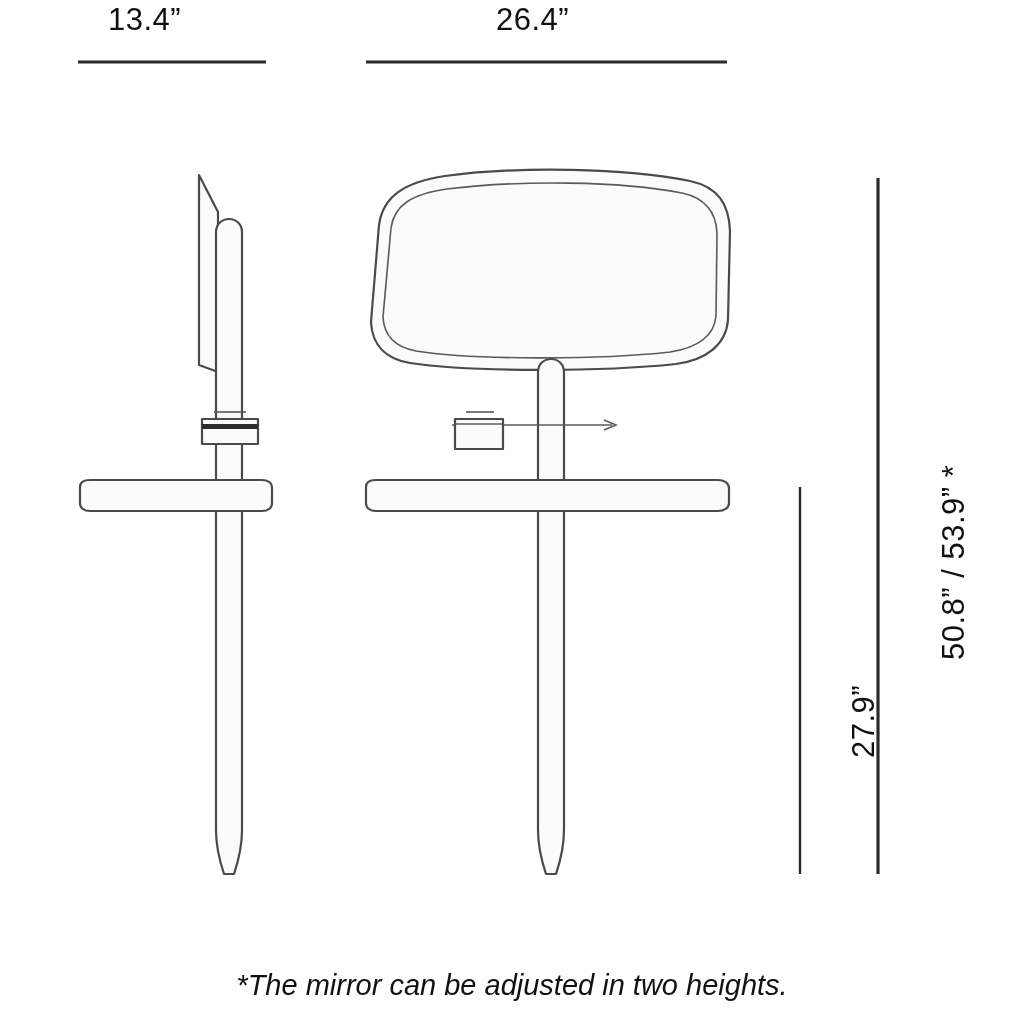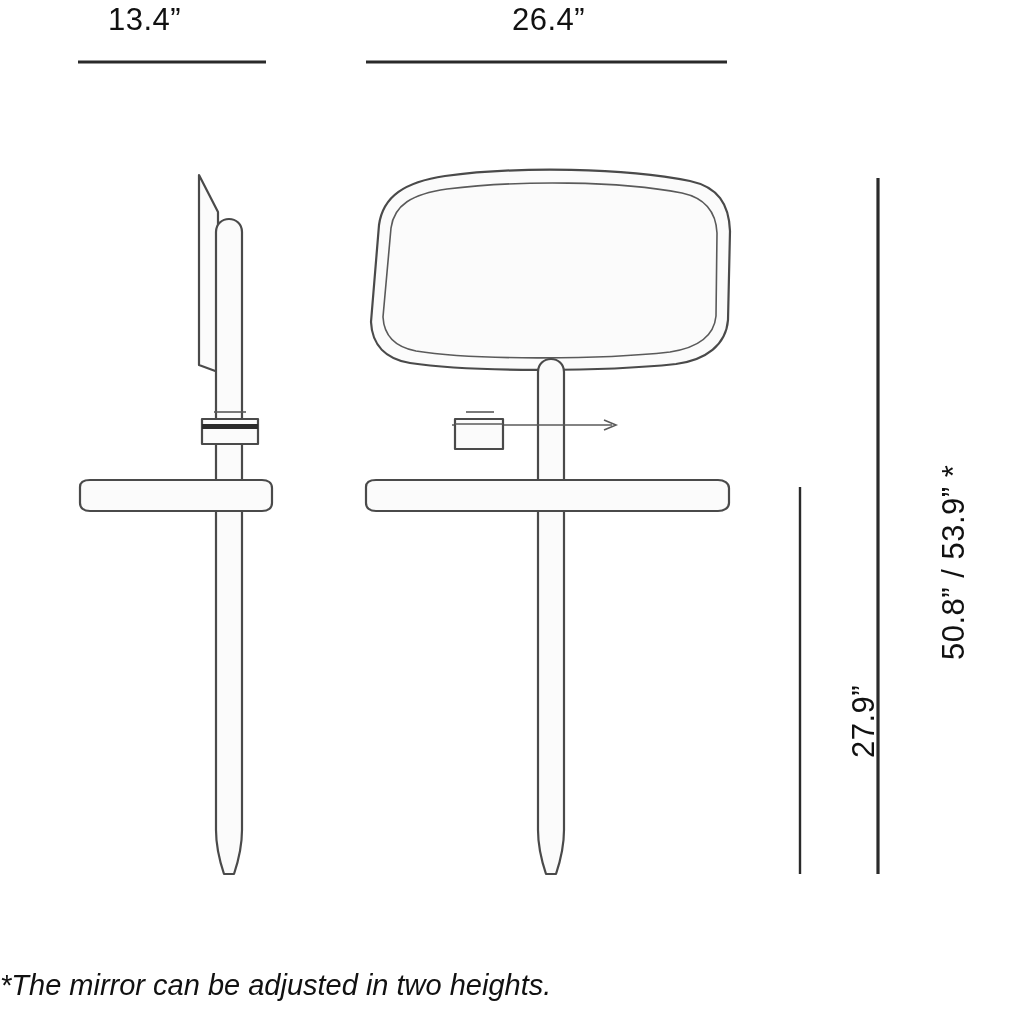--- a/index.html
+++ b/index.html
@@ -28,21 +28,21 @@
   }
   .dim-label.vertical {
     transform-origin: 0 0;
     transform: rotate(-90deg);
   }
   .footnote {
     position: absolute;
     left: 0;
     right: 0;
     bottom: 22px;
-    text-align: left;
+    text-align: center;
     font-size: 29px;
     font-style: italic;
     color: #111111;
   }
   svg.drawing {
     position: absolute;
     left: 0;
     top: 0;
     width: 1024px;
     height: 1024px;
@@ -124,21 +124,21 @@
       <path class="thinline" d="M455 424 L503 424"></path>
       <path class="thinline" d="M466 412 L494 412"></path>
 
       <path class="outline" d="M366 487 C366 482 370 480 376 480 L718 480 C724 480 729 483 729 488
                L729 503 C729 508 724 511 718 511 L376 511 C370 511 366 508 366 503 Z"></path>
     </g>
   </svg>
 
   <div class="dim-label" style="left: 108px; top: 2px;">13.4”</div>
 
-  <div class="dim-label" style="left: 512px; top: 2px; text-align: right;">26.4”</div>
+  <div class="dim-label" style="left: 496px; top: 2px; text-align: right;">26.4”</div>
 
   <div class="dim-label vertical" style="left: 936px; top: 660px;">50.8” / 53.9” *</div>
 
   <div class="dim-label vertical" style="left: 846px; top: 758px;">27.9”</div>
 
   <div class="footnote">*The mirror can be adjusted in two heights.</div>
 
 </div>
 
 </body></html>

